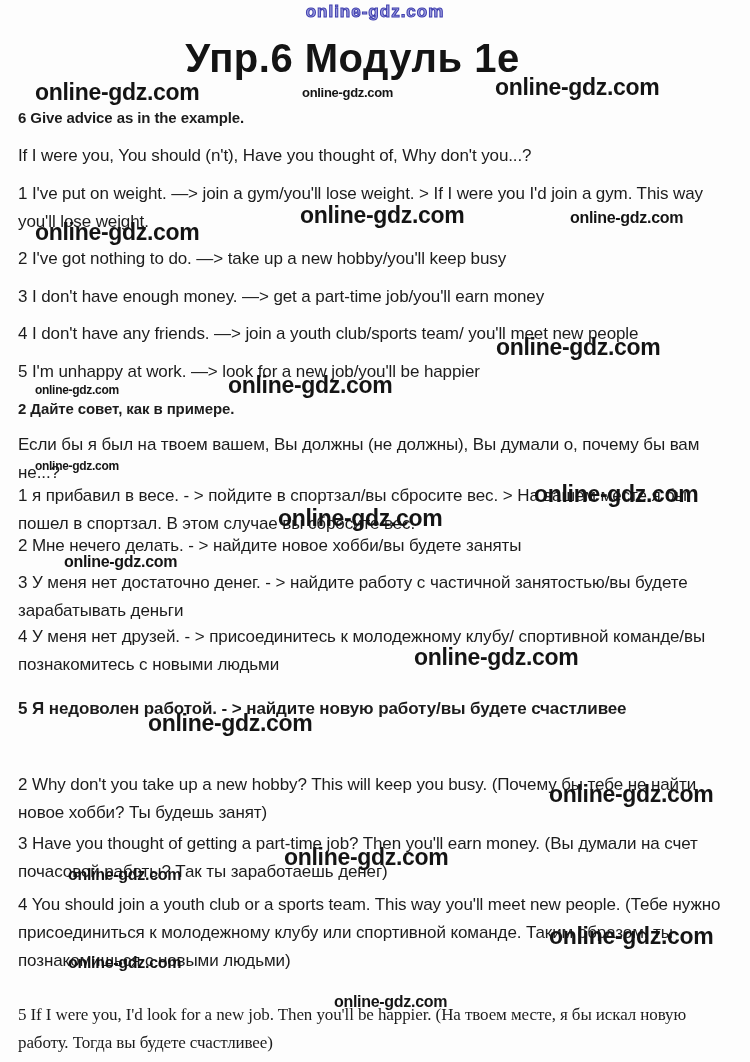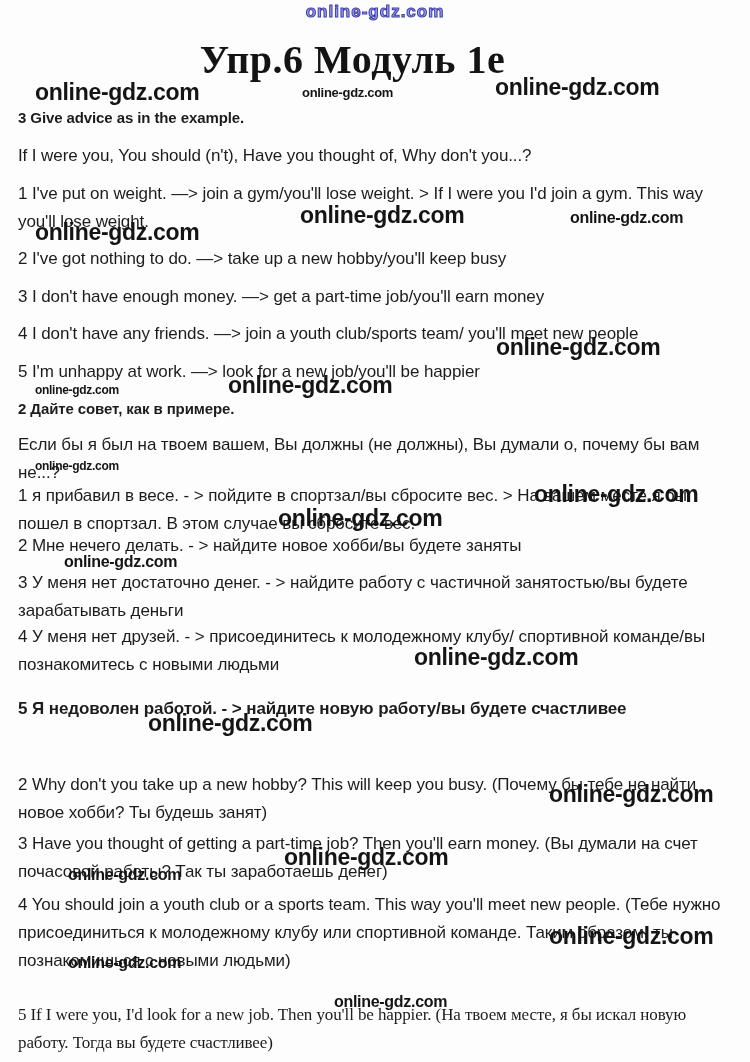--- a/index.html
+++ b/index.html
@@ -14,21 +14,21 @@
   .logo-top{
     position:absolute;top:2px;left:0;width:750px;
     text-align:center;
     font-size:17px;font-weight:700;letter-spacing:1px;
     color:#9b9bdd;
     -webkit-text-stroke:1px #3e3eae;
   }
   .title{
     position:absolute;top:36px;left:0;width:705px;
     text-align:center;
-    font-family:Liberation Serif, serif;
+    font-family:Liberation Sans, sans-serif;
     font-weight:700;font-size:40px;color:#141414;
     letter-spacing:0.5px;
   }
   .para{
     position:absolute;left:18px;width:709px;
     font-size:17px;line-height:28px;
     color:#1c1c1c;letter-spacing:-0.1px;
   }
   .bold{font-weight:700;font-size:15px;}
   .wm{
@@ -41,21 +41,21 @@
   .wm-sm2{font-size:13px;}
 </style>
 </head>
 <body>
 
 <div class="page">
 
   <div class="logo-top">online-gdz.com</div>
   <div class="title">Упр.6 Модуль 1e</div>
 
-  <div class="para bold" style="top:104px;">3 Give advice as in the example.</div>
+  <div class="para bold" style="top:104px;">6 Give advice as in the example.</div>
   <div class="para" style="top:142px;">If I were you, You should (n't), Have you thought of, Why don't you...?</div>
   <div class="para" style="top:180px;">1 I've put on weight. —&gt; join a gym/you'll lose weight. &gt; If I were you I'd join a gym. This way you'll lose weight.</div>
   <div class="para" style="top:245px;">2 I've got nothing to do. —&gt; take up a new hobby/you'll keep busy</div>
   <div class="para" style="top:283px;">3 I don't have enough money. —&gt; get a part-time job/you'll earn money</div>
   <div class="para" style="top:320px;">4 I don't have any friends. —&gt; join a youth club/sports team/ you'll meet new people</div>
   <div class="para" style="top:358px;">5 I'm unhappy at work. —&gt; look for a new job/you'll be happier</div>
 
   <div class="para bold" style="top:395px;">2 Дайте совет, как в примере.</div>
   <div class="para" style="top:431px;">Если бы я был на твоем вашем, Вы должны (не должны), Вы думали о, почему бы вам не...?</div>
   <div class="para" style="top:470px;margin-top:12px;">1 я прибавил в весе. - &gt; пойдите в спортзал/вы сбросите вес. &gt; На вашем месте я бы пошел в спортзал. В этом случае вы сбросите вес.</div>

